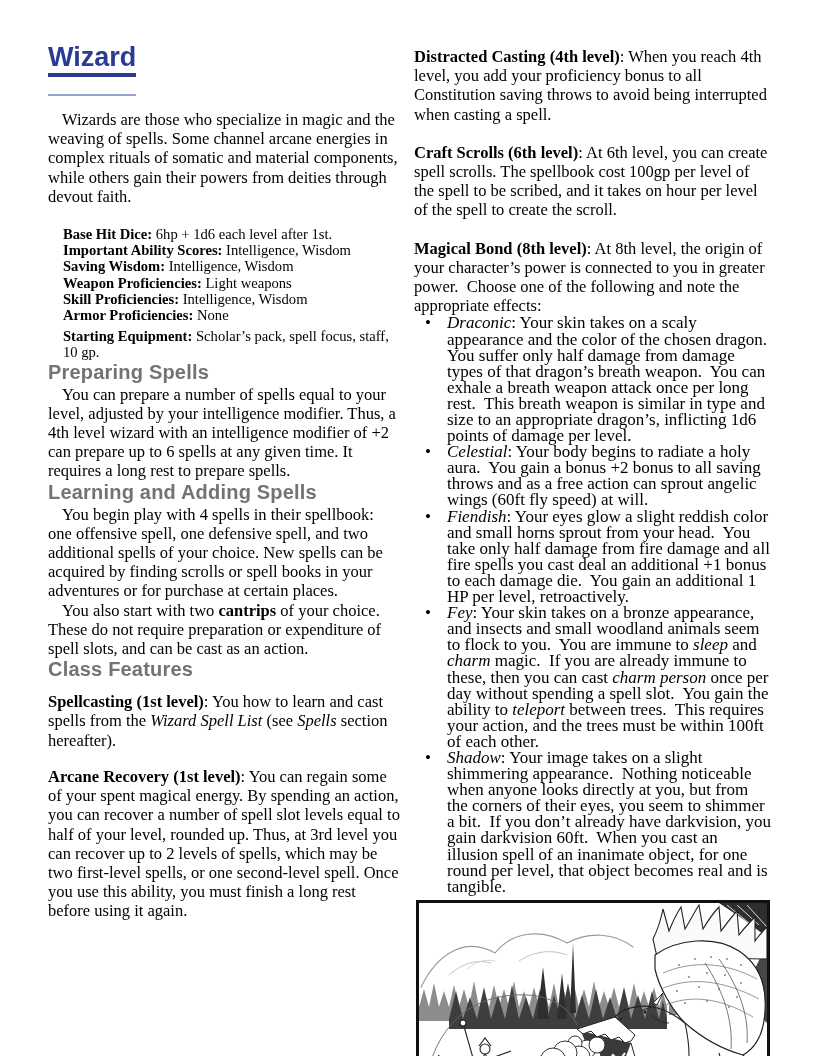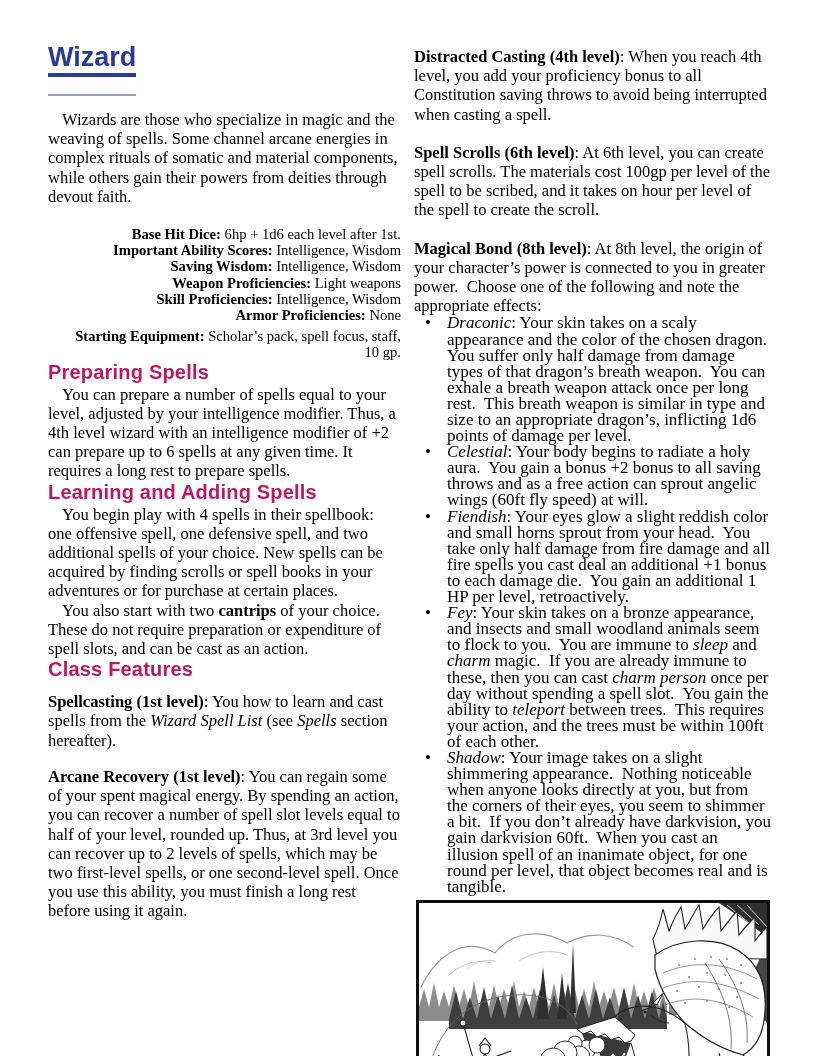--- a/index.html
+++ b/index.html
@@ -12,26 +12,26 @@
   h1.page-title{margin:2px 0 14px 0;font-family:"Liberation Sans",sans-serif;font-weight:700;
         font-size:27px;line-height:30px;color:#2b3a92;}
   .u-outer{display:inline-block;border-bottom:2px solid #95a3cf;padding-bottom:17px;}
   .u-inner{display:inline-block;border-bottom:4px solid #2b3a92;padding-bottom:1px;}
 
   p{margin:0;}
   .body-text{font-size:16.5px;line-height:19.2px;}
   .indent{text-indent:14px;}
   .intro{}
 
-  .stats{margin:20px 0 0 15px;font-size:14.6px;line-height:16.2px;text-align:right;}
+  .stats{margin:20px 0 0 15px;font-size:14.6px;line-height:16.2px;}
   .stat-line b{font-weight:700;}
   .stat-line.spaced{margin-top:5px;}
 
   h2.section-heading{margin:0 0 2px 0;font-family:"Liberation Sans",sans-serif;font-weight:700;
-        font-size:20px;line-height:22px;color:#be185d;letter-spacing:.2px;}
+        font-size:20px;line-height:22px;color:#737373;letter-spacing:.2px;}
   .h-preparing{margin-top:19px;}
   .h-learning{margin-top:23px;}
   .h-class{margin-top:27px;}
 
   .feature{margin-top:12px;margin-bottom:17px;}
   .rc-para{margin-bottom:19px;}
   .rc-first{margin-top:7px;}
   .pre{white-space:pre-wrap;}
 
   ul.bullets{margin:0;padding:0 0 0 33px;list-style:none;font-size:17px;line-height:16.1px;}
@@ -69,21 +69,21 @@
     <p class="body-text indent"><span>You begin play with 4 spells in their spellbook: one offensive spell, one defensive spell, and two additional spells of your choice. New spells can be acquired by finding scrolls or spell books in your adventures or for purchase at certain places.</span></p>
     <p class="body-text indent"><span>You also start with two </span><b>cantrips</b><span> of your choice. These do not require preparation or expenditure of spell slots, and can be cast as an action.</span></p>
 
     <h2 class="section-heading h-class">Class Features</h2>
     <p class="body-text feature"><b>Spellcasting (1st level)</b><span>: You how to learn and cast spells from the </span><i>Wizard Spell List</i><span> (see </span><i>Spells</i><span> section hereafter).</span></p>
     <p class="body-text feature"><b>Arcane Recovery (1st level)</b><span>: You can regain some of your spent magical energy. By spending an action, you can recover a number of spell slot levels equal to half of your level, rounded up. Thus, at 3rd level you can recover up to 2 levels of spells, which may be two first-level spells, or one second-level spell. Once you use this ability, you must finish a long rest before using it again.</span></p>
   </div>
 
   <div class="col col-right">
     <p class="body-text rc-para rc-first pre"><b>Distracted Casting (4th level)</b><span>: When you reach 4th level, you add your proficiency bonus to all Constitution saving throws to avoid being interrupted when casting a spell.</span></p>
-    <p class="body-text rc-para pre"><b>Spell Scrolls (6th level)</b><span>: At 6th level, you can create spell scrolls. The materials cost 100gp per level of the spell to be scribed, and it takes on hour per level of the spell to create the scroll.</span></p>
+    <p class="body-text rc-para pre"><b>Craft Scrolls (6th level)</b><span>: At 6th level, you can create spell scrolls. The spellbook cost 100gp per level of the spell to be scribed, and it takes on hour per level of the spell to create the scroll.</span></p>
     <p class="body-text pre"><b>Magical Bond (8th level)</b><span>: At 8th level, the origin of your character’s power is connected to you in greater power.  Choose one of the following and note the appropriate effects:</span></p>
 
     <ul class="bullets pre"><li><i>Draconic</i><span>: Your skin takes on a scaly appearance and the color of the chosen dragon.  You suffer only half damage from damage types of that dragon’s breath weapon.  You can exhale a breath weapon attack once per long rest.  This breath weapon is similar in type and size to an appropriate dragon’s, inflicting 1d6 points of damage per level.</span></li><li><i>Celestial</i><span>: Your body begins to radiate a holy aura.  You gain a bonus +2 bonus to all saving throws and as a free action can sprout angelic wings (60ft fly speed) at will.</span></li><li><i>Fiendish</i><span>: Your eyes glow a slight reddish color and small horns sprout from your head.  You take only half damage from fire damage and all fire spells you cast deal an additional +1 bonus to each damage die.  You gain an additional 1 HP per level, retroactively.</span></li><li><i>Fey</i><span>: Your skin takes on a bronze appearance, and insects and small woodland animals seem to flock to you.  You are immune to </span><i>sleep</i><span> and </span><i>charm</i><span> magic.  If you are already immune to these, then you can cast </span><i>charm person</i><span> once per day without spending a spell slot.  You gain the ability to </span><i>teleport</i><span> between trees.  This requires your action, and the trees must be within 100ft of each other.</span></li><li><i>Shadow</i><span>: Your image takes on a slight shimmering appearance.  Nothing noticeable when anyone looks directly at you, but from the corners of their eyes, you seem to shimmer a bit.  If you don’t already have darkvision, you gain darkvision 60ft.  When you cast an illusion spell of an inanimate object, for one round per level, that object becomes real and is tangible.</span></li></ul>
 
     <div class="art-frame" role="img" aria-label="Black and white line-art illustration: adventurers with a raised staff confront a huge dragon breathing a billowing cloud at the edge of a pine forest below mountains.">
       <svg width="348" height="237" viewBox="0 0 348 237" xmlns="http://www.w3.org/2000/svg">
         <rect x="0" y="0" width="348" height="237" fill="#ffffff"></rect>
 
         <g fill="none" stroke-linecap="round">
           <path d="M2,84 C20,48 48,34 76,50 C92,30 120,24 148,40 C170,28 196,30 214,44" stroke="#9a9a9a" stroke-width="1.2"></path>

